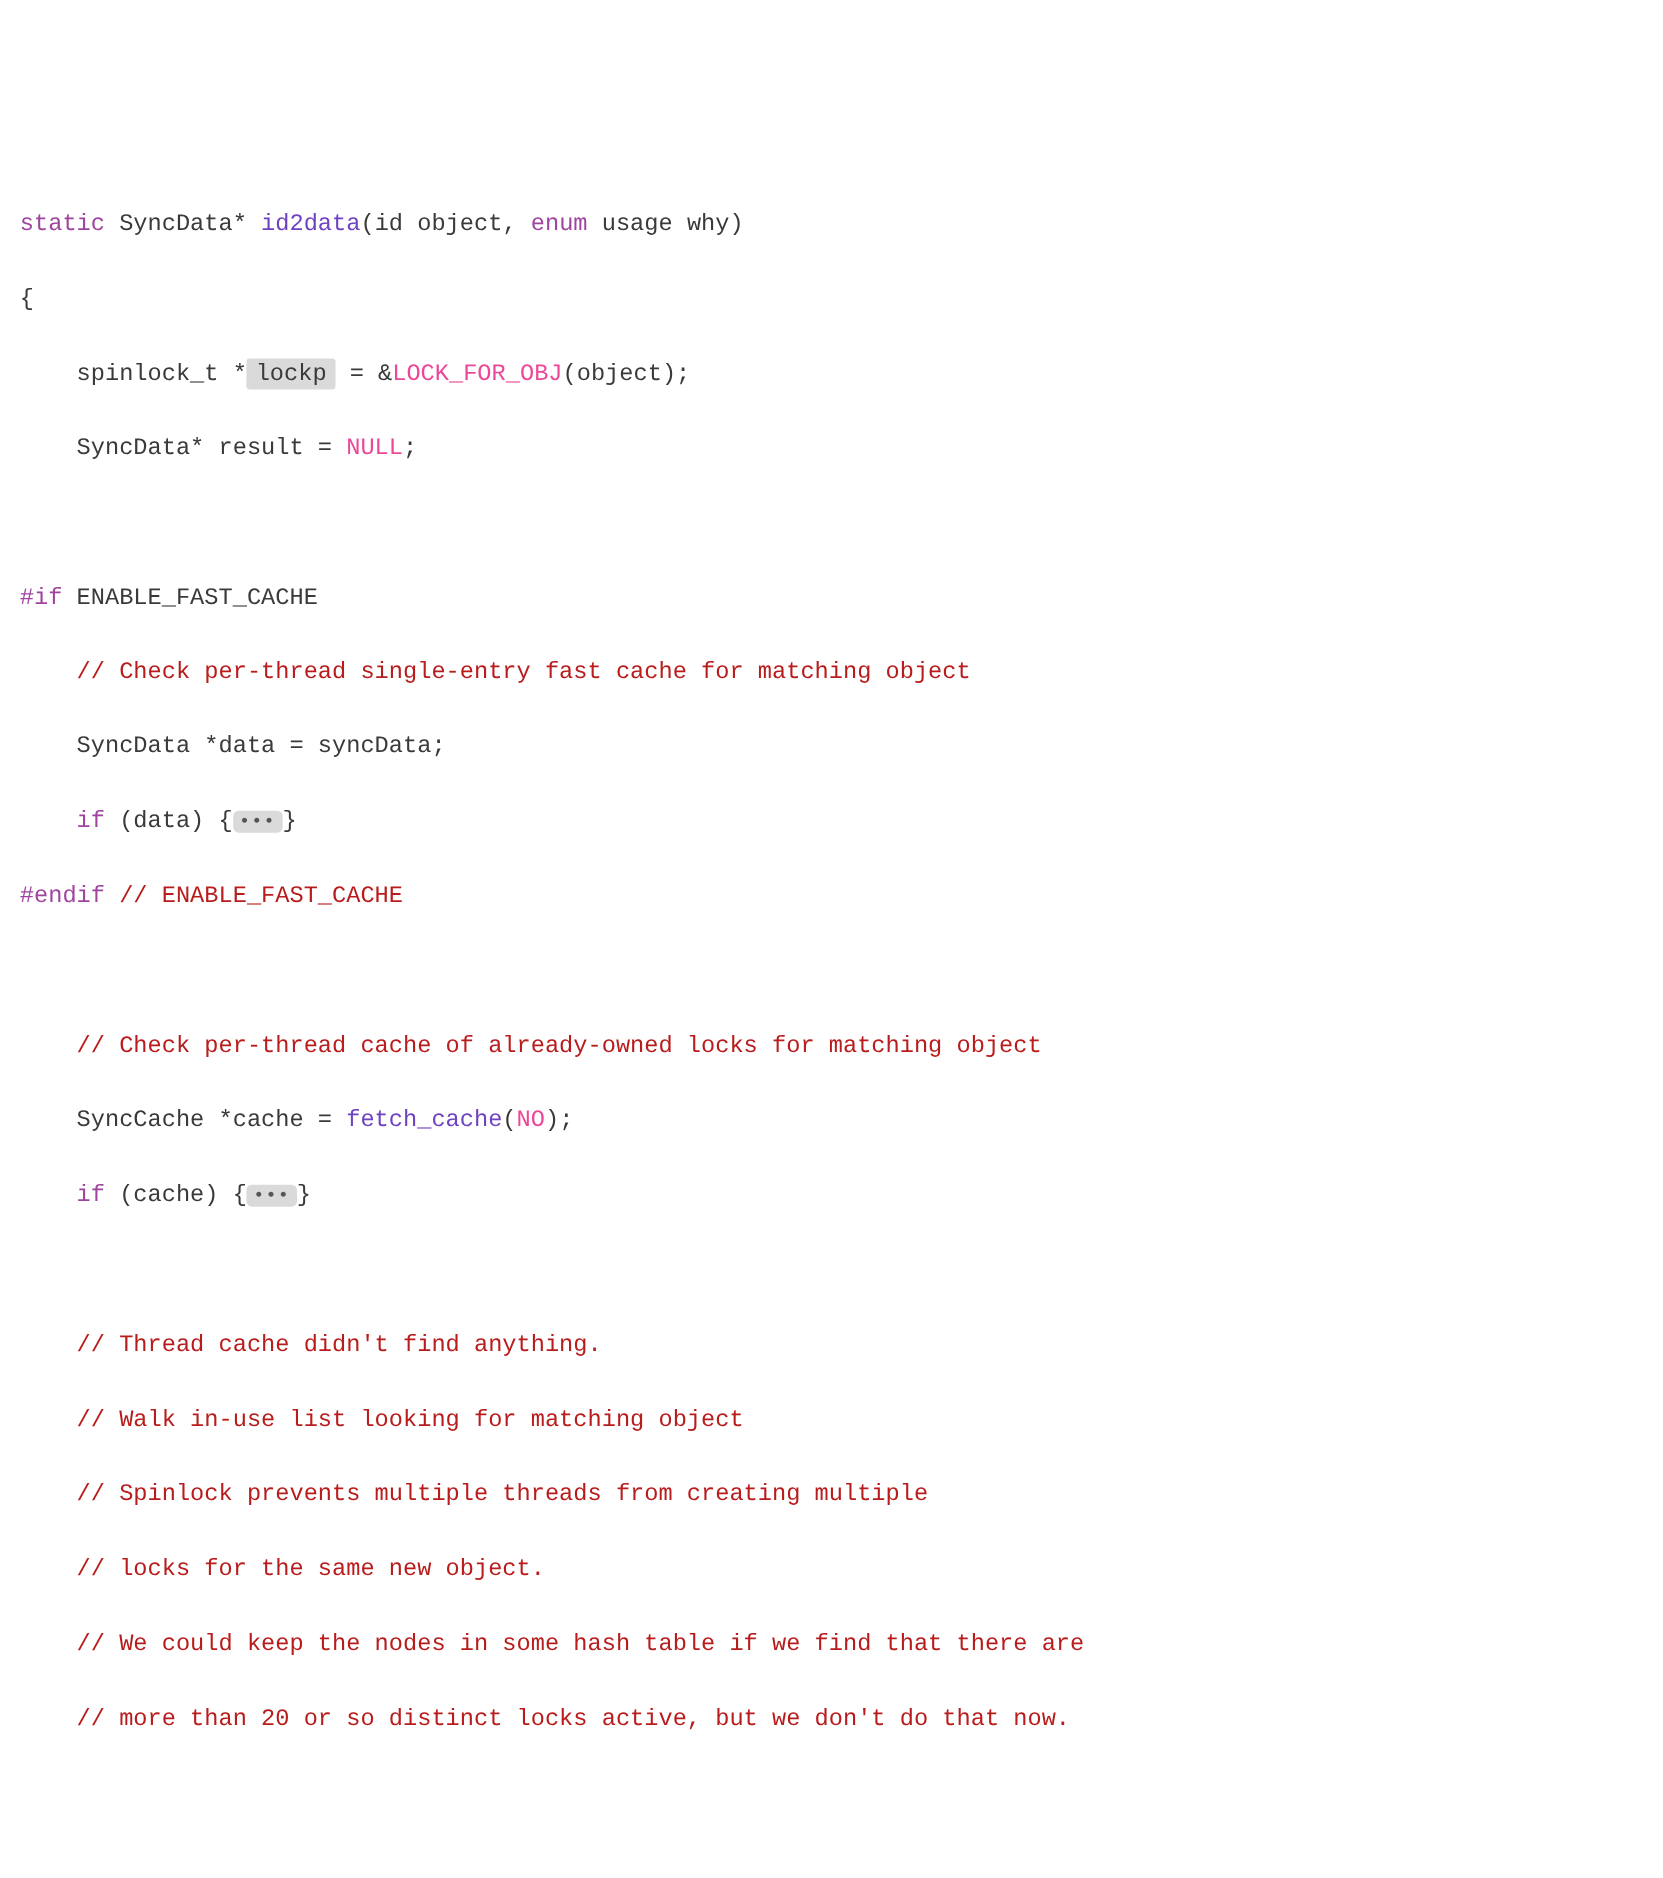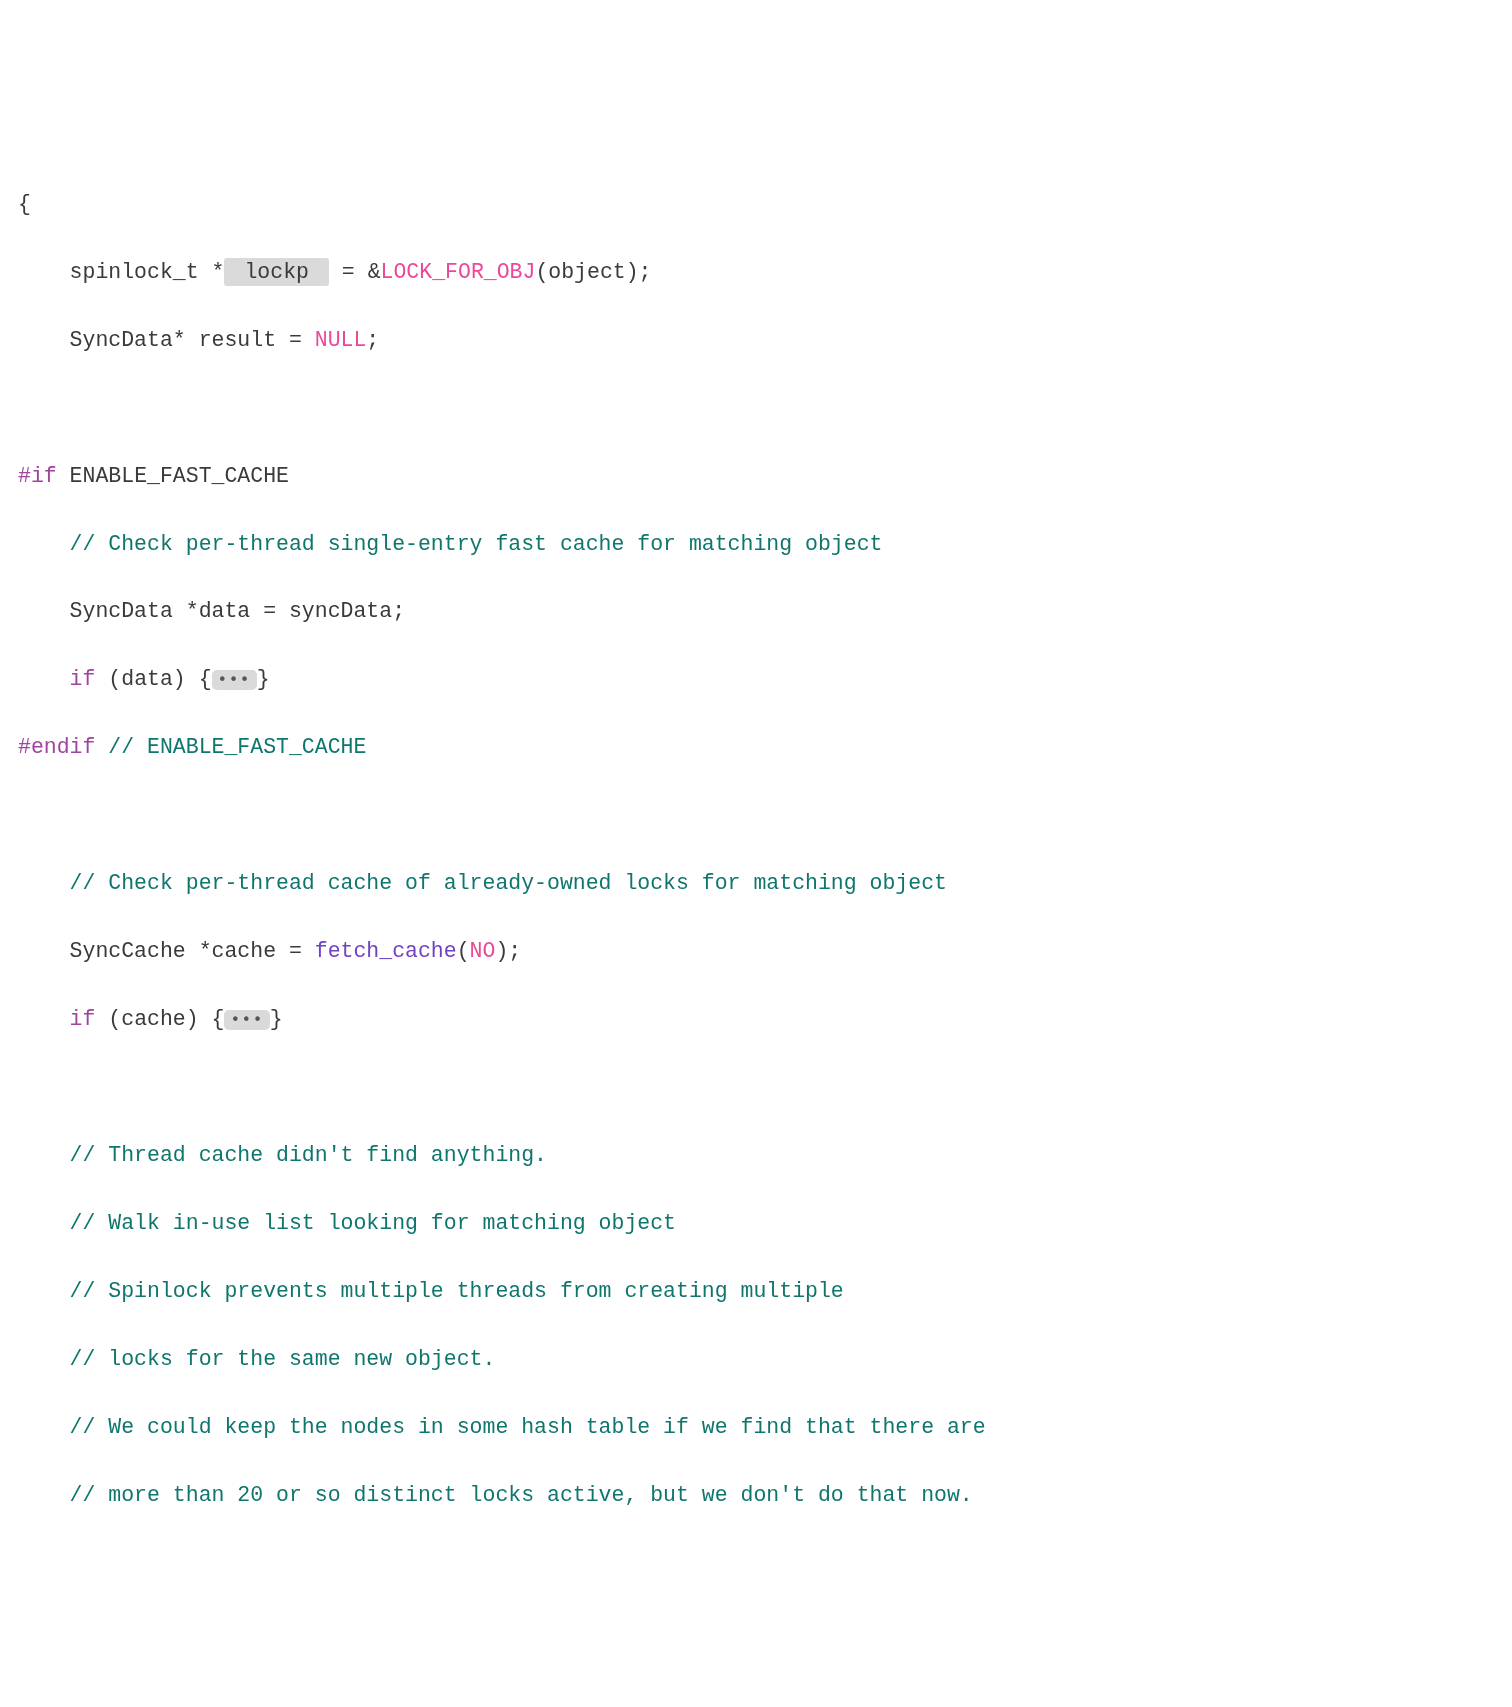--- a/index.html
+++ b/index.html
@@ -11,26 +11,26 @@
     line-height: 1.58;
     color: #3a3a3a;
     white-space: pre;
   }
   .code-block { position: relative; }
   .line { display: block; }
   .kw   { color: #a0459f; }        
   .fn   { color: #6f42c1; }        
   .macro{ color: #ec4899; }        
   .pp   { color: #a0459f; }        
-  .com  { color: #0f766e; } 
+  .com  { color: #b91c1c; } 
   .hl   {
     display: inline;
     background: #dadada;
     border-radius: 3px;
-    padding: 2px 20px;
+    padding: 2px 8px;
     margin: -2px 0;
   }
   .fold {
     display: inline-block;
     background: #dadada;
     color: #555;
     border-radius: 5px;
     padding: 0 6px;
     line-height: 20px;
     font-size: 16px;
@@ -38,20 +38,21 @@
     letter-spacing: 1.5px;
     font-weight: 700;
   }
 </style>
 </head>
 <body>
 
 
 
 <div class="code-block">
+<span class="line"><span class="kw">static</span> <span>SyncData*</span> <span class="fn">id2data</span><span>(id object, </span><span class="kw">enum</span><span> usage why)</span></span>
 <span class="line">{</span>
 <span class="line"><span>    spinlock_t *</span><span class="hl">lockp</span><span> = &amp;</span><span class="macro">LOCK_FOR_OBJ</span><span>(object);</span></span>
 <span class="line"><span>    SyncData* result = </span><span class="macro">NULL</span><span>;</span></span>
 <span class="line"> </span>
 <span class="line"><span class="pp">#if</span><span> ENABLE_FAST_CACHE</span></span>
 <span class="line com">    // Check per-thread single-entry fast cache for matching object</span>
 <span class="line">    SyncData *data = syncData;</span>
 <span class="line"><span>    </span><span class="kw">if</span><span> (data) {</span><span class="fold">•••</span><span>}</span></span>
 <span class="line"><span class="pp">#endif</span><span class="com"> // ENABLE_FAST_CACHE</span></span>
 <span class="line"> </span>

